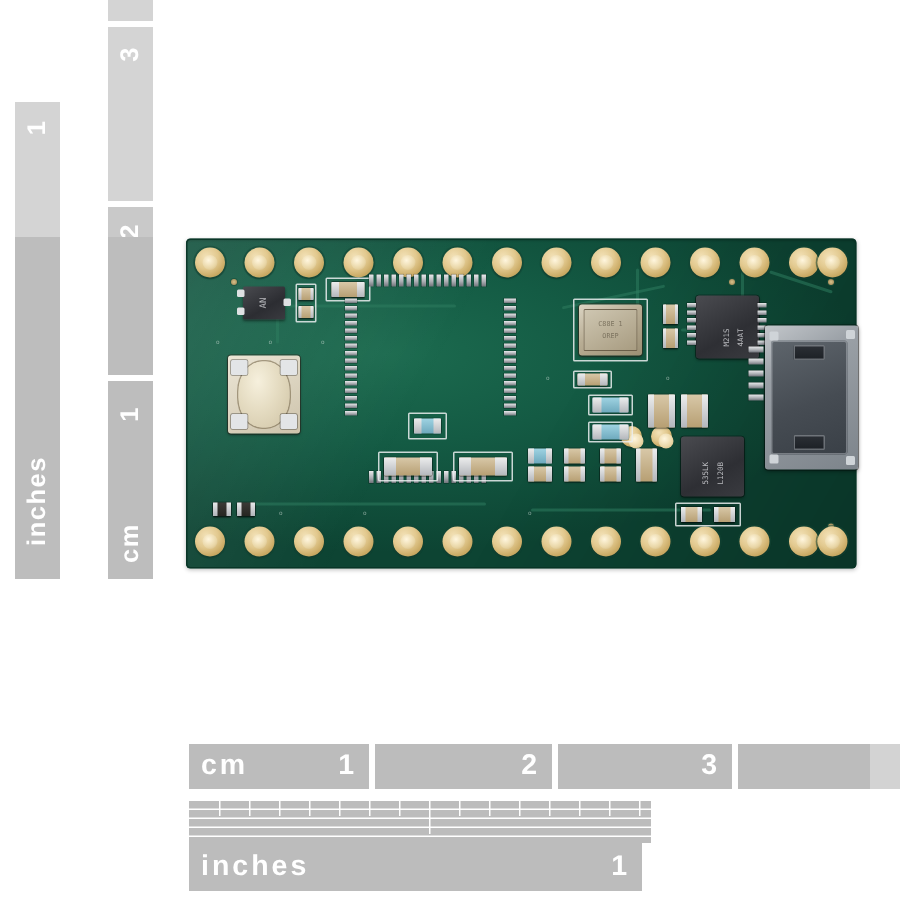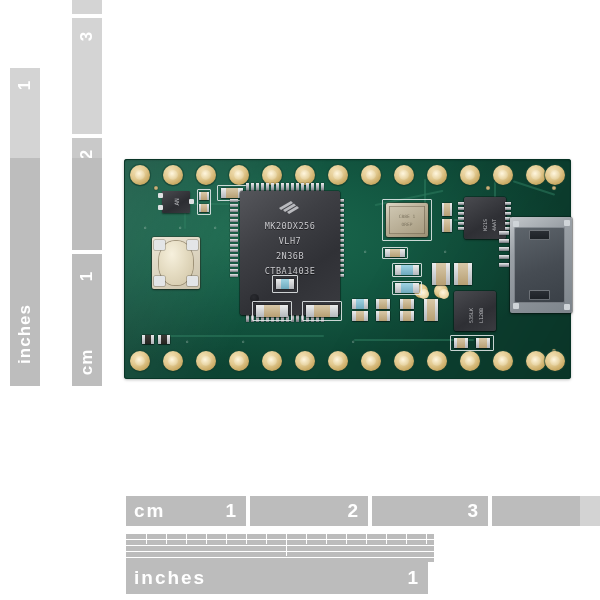--- a/index.html
+++ b/index.html
@@ -346,35 +346,20 @@
       <div class="lead h"></div>
         <div class="lead h"></div>
         <div class="lead h"></div>
         <div class="lead h"></div>
       <div class="lead h"></div>
         <div class="lead h"></div>
         <div class="lead h"></div>
         <div class="lead h"></div>
     </div>
 
-    <div class="qfp" style="left:116px;top:32px;width:100px;height:124px;">
-
-      <svg class="qfp-logo" style="left:37px;top:8px;" viewBox="0 0 26 16">
-        <g fill="#b9babe">
-          <path d="M2 9 L14 2 L16 4 L4 11 Z"></path>
-          <path d="M6 11 L17 4.5 L19 6.5 L8 13 Z"></path>
-          <path d="M10 13 L20 7 L22 9 L12 15 Z"></path>
-        </g>
-      </svg>
-      <div class="qfp-txt" style="top:30px;font-size:8.5px;">MK20DX256</div>
-      <div class="qfp-txt" style="top:45px;font-size:8.5px;">VLH7</div>
-      <div class="qfp-txt" style="top:60px;font-size:8.5px;">2N36B</div>
-      <div class="qfp-txt" style="top:75px;font-size:8.5px;">CTBA1403E</div>
-      <div class="qfp-dot" style="left:10px;bottom:12px;"></div>
-    </div>
 
     <div class="xtal" style="left:262px;top:44px;width:42px;height:34px;">
       <div class="face"></div>
       <div class="t" style="top:11px;">C88E 1</div>
       <div class="t" style="top:19px;">OREP</div>
     </div>
     <div class="silk" style="left:258px;top:40px;width:50px;height:42px;"></div>
 
     <div class="silk" style="left:258px;top:88px;width:26px;height:12px;"></div>
     <div class="smd cap" style="left:261px;top:90px;width:20px;height:8px;"></div>

